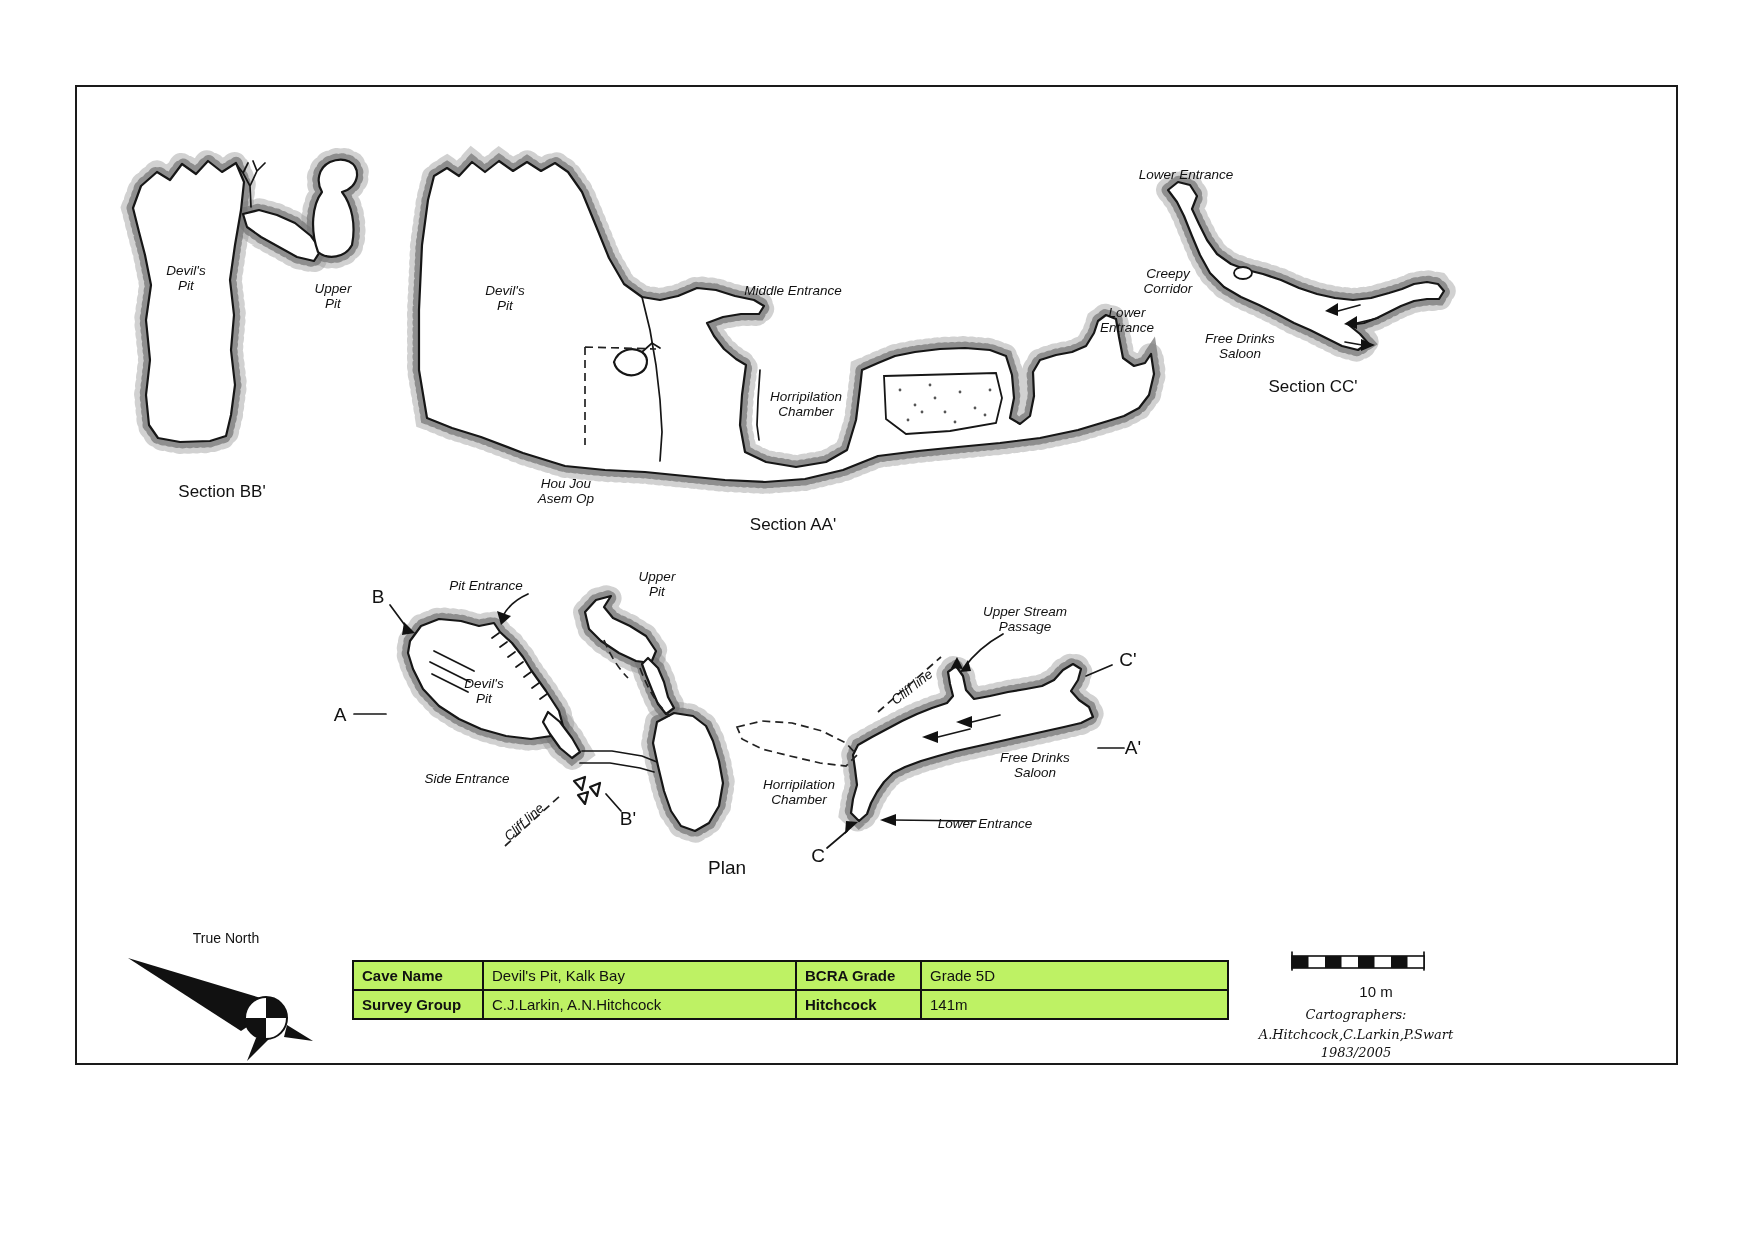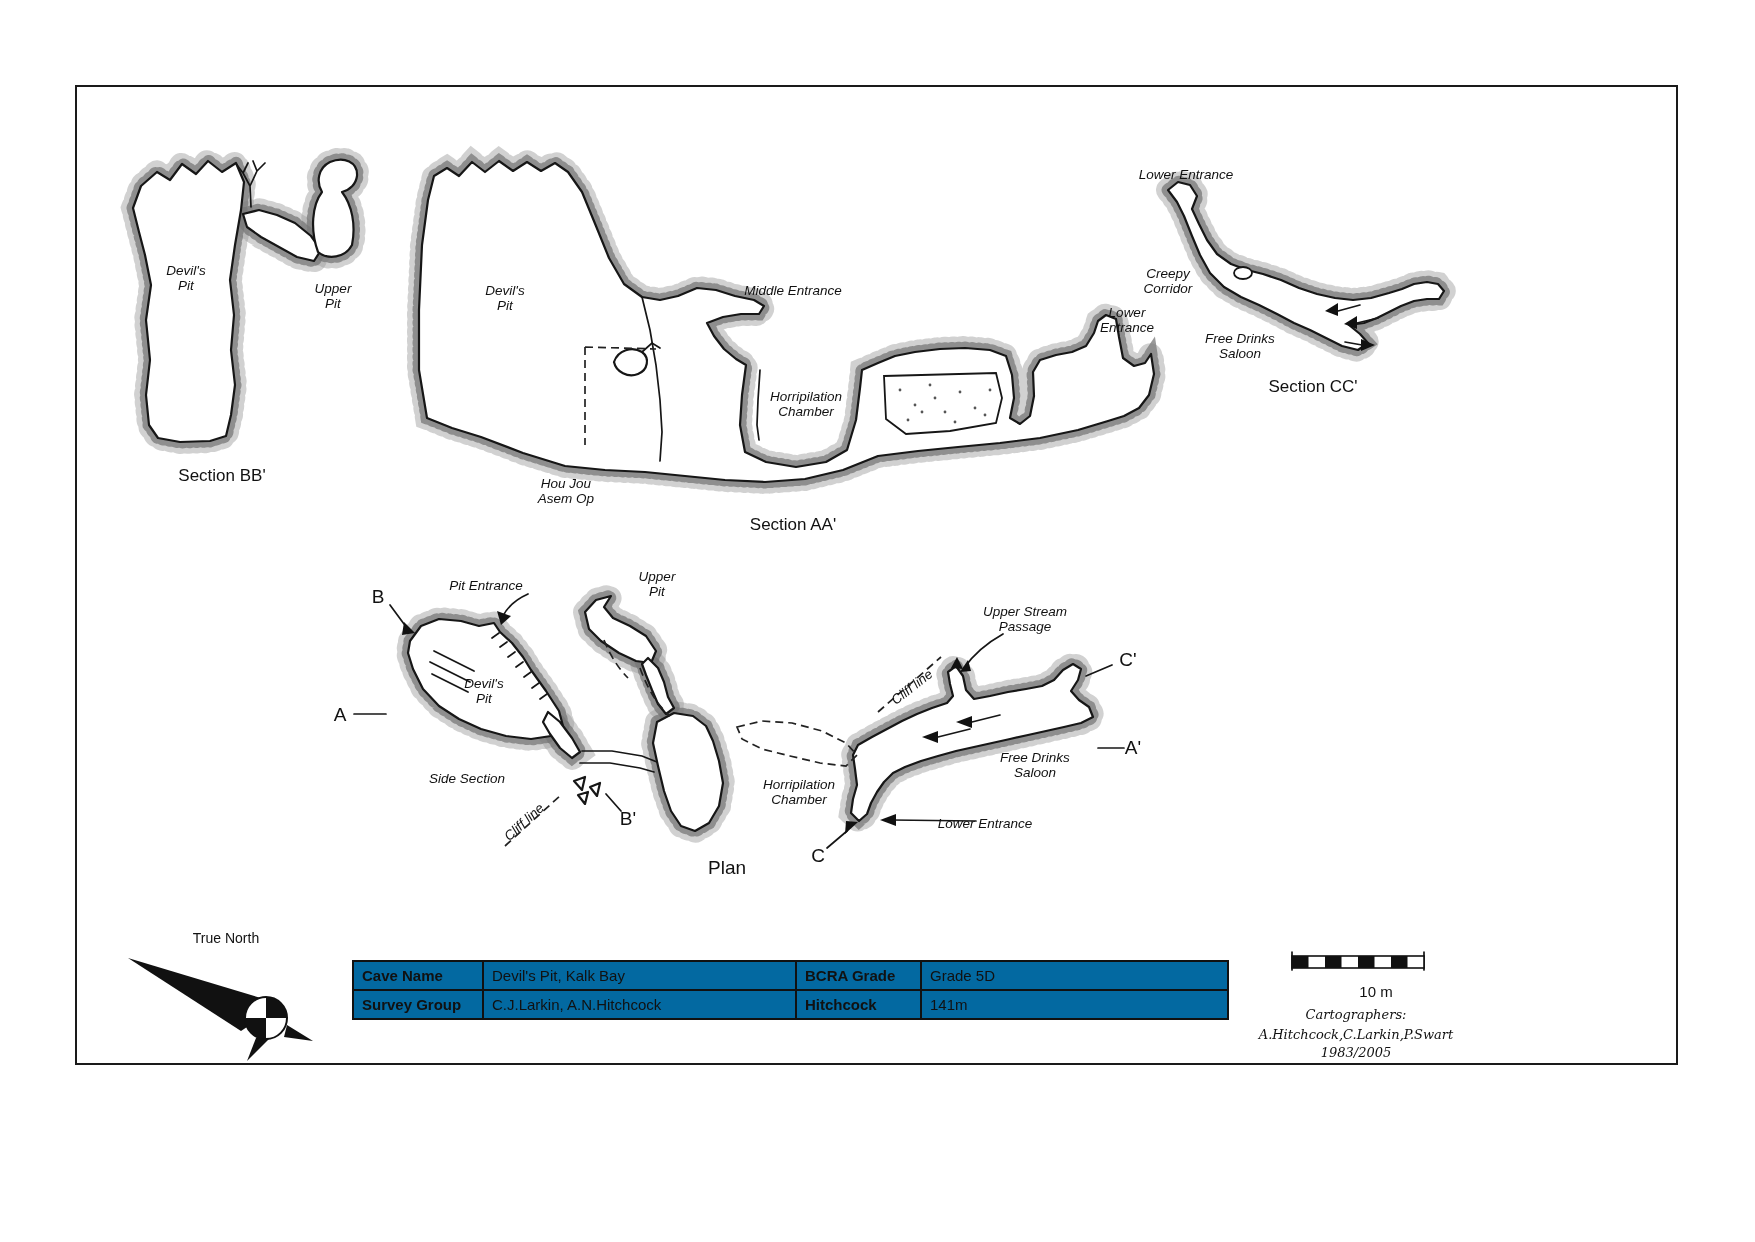--- a/index.html
+++ b/index.html
@@ -25,21 +25,21 @@
   .pln{font:19px "Liberation Sans",sans-serif;white-space:nowrap;text-align:right;}
   .ltr{font:19px "Liberation Sans",sans-serif;white-space:nowrap;}
   .small-plain{position:absolute;z-index:2;transform:translate(-50%,-50%);
        font:14px "Liberation Sans",sans-serif;white-space:nowrap;}
   .credit{position:absolute;z-index:2;transform:translate(-50%,-50%);
        font:italic 13px "DejaVu Serif",serif;white-space:nowrap;text-align:right;}
   .scale-label{position:absolute;z-index:2;transform:translate(-50%,-50%);
        font:15px "Liberation Sans",sans-serif;white-space:nowrap;margin-left:20px;}
   
   table.info{position:absolute;left:352px;top:960px;width:875px;z-index:2;
-      border-collapse:collapse;table-layout:fixed;background:#0369a1;}
+      border-collapse:collapse;table-layout:fixed;background:#bef264;}
   table.info th,table.info td{border:2px solid #111;height:27px;padding:0 8px;
       font-size:15px;text-align:left;vertical-align:middle;overflow:hidden;white-space:nowrap;}
   table.info th{font-weight:bold;}
   table.info td{font-weight:normal;}
 </style>
 </head>
 <body>
 
 <div class="frame"></div>
 
@@ -173,40 +173,40 @@
     <rect x="1292" y="956" width="132" height="12" fill="#fff" stroke="#111" stroke-width="1.6"></rect>
     <rect class="ink" x="1292" y="956" width="16.5" height="12"></rect>
     <rect class="ink" x="1325" y="956" width="16.5" height="12"></rect>
     <rect class="ink" x="1358" y="956" width="16.5" height="12"></rect>
     <rect class="ink" x="1391" y="956" width="16.5" height="12"></rect>
   </g>
 </svg>
 
 <span class="lbl" style="left:186px;top:278px;width:58px">Devil's Pit</span>
 <span class="lbl" style="left:333px;top:296px;width:50px">Upper Pit</span>
-<span class="ttl" style="left:222px;top:476px">Section BB'</span>
+<span class="ttl" style="left:222px;top:492px">Section BB'</span>
 
 <span class="lbl" style="left:505px;top:298px;width:56px">Devil's Pit</span>
 <span class="lbl" style="left:793px;top:290px;width:150px">Middle Entrance</span>
 <span class="lbl" style="left:806px;top:404px;width:104px">Horripilation Chamber</span>
 <span class="lbl" style="left:1127px;top:320px;width:80px">Lower Entrance</span>
 <span class="lbl" style="left:566px;top:491px;width:80px">Hou Jou Asem Op</span>
 <span class="ttl" style="left:793px;top:525px">Section AA'</span>
 
 <span class="lbl" style="left:1186px;top:174px;width:160px">Lower Entrance</span>
 <span class="lbl" style="left:1168px;top:281px;width:70px">Creepy Corridor</span>
 <span class="lbl" style="left:1240px;top:346px;width:88px">Free Drinks Saloon</span>
 <span class="ttl" style="left:1313px;top:387px">Section CC'</span>
 
 <span class="ltr" style="left:378px;top:597px">B</span>
 <span class="lbl" style="left:486px;top:585px;width:160px">Pit Entrance</span>
 <span class="lbl" style="left:657px;top:584px;width:50px">Upper Pit</span>
 <span class="lbl" style="left:484px;top:691px;width:56px">Devil's Pit</span>
 <span class="ltr" style="left:340px;top:715px">A</span>
-<span class="lbl" style="left:467px;top:778px;width:160px">Side Section</span>
+<span class="lbl" style="left:467px;top:778px;width:160px">Side Entrance</span>
 <span class="lbl" style="left:524px;top:822px;transform:translate(-50%,-50%) rotate(-42deg);width:70px">Cliff line</span>
 <span class="ltr" style="left:628px;top:819px">B'</span>
 <span class="lbl" style="left:799px;top:792px;width:118px">Horripilation Chamber</span>
 <span class="lbl" style="left:1025px;top:619px;width:130px">Upper Stream Passage</span>
 <span class="lbl" style="left:912px;top:687px;transform:translate(-50%,-50%) rotate(-38deg);width:70px">Cliff line</span>
 <span class="ltr" style="left:1128px;top:660px">C'</span>
 <span class="ltr" style="left:1133px;top:748px">A'</span>
 <span class="lbl" style="left:1035px;top:765px;width:88px">Free Drinks Saloon</span>
 <span class="lbl" style="left:985px;top:823px;width:160px">Lower Entrance</span>
 <span class="ltr" style="left:818px;top:856px">C</span>

